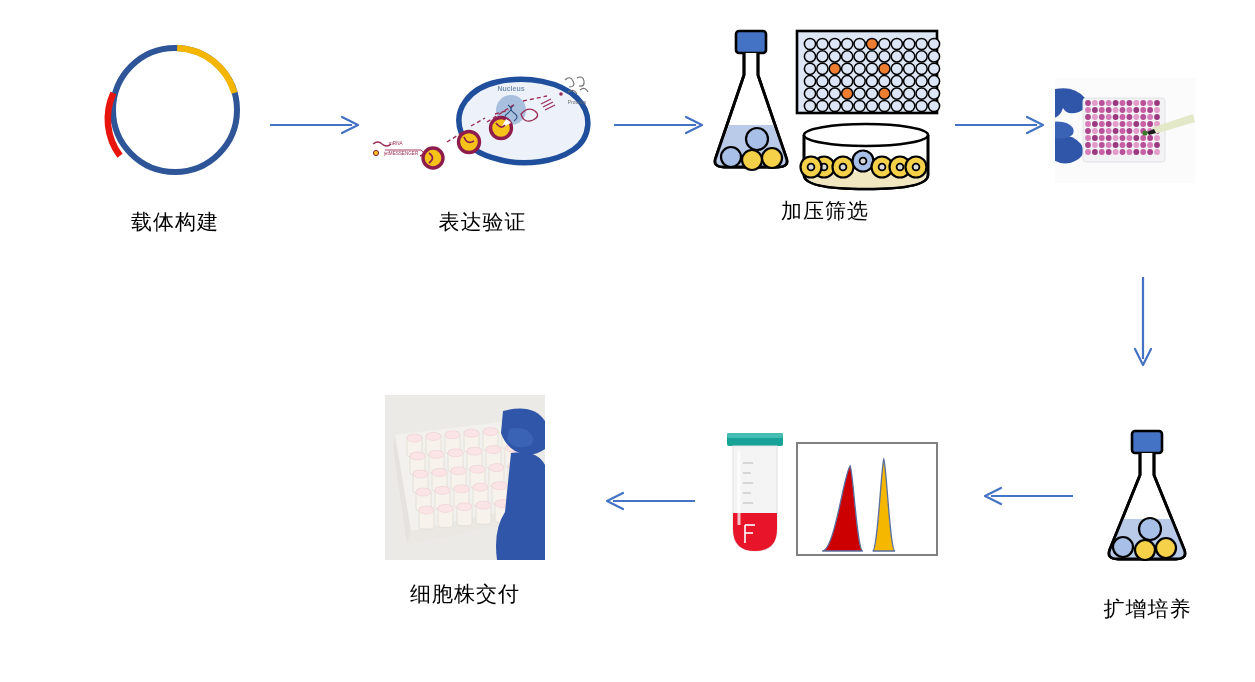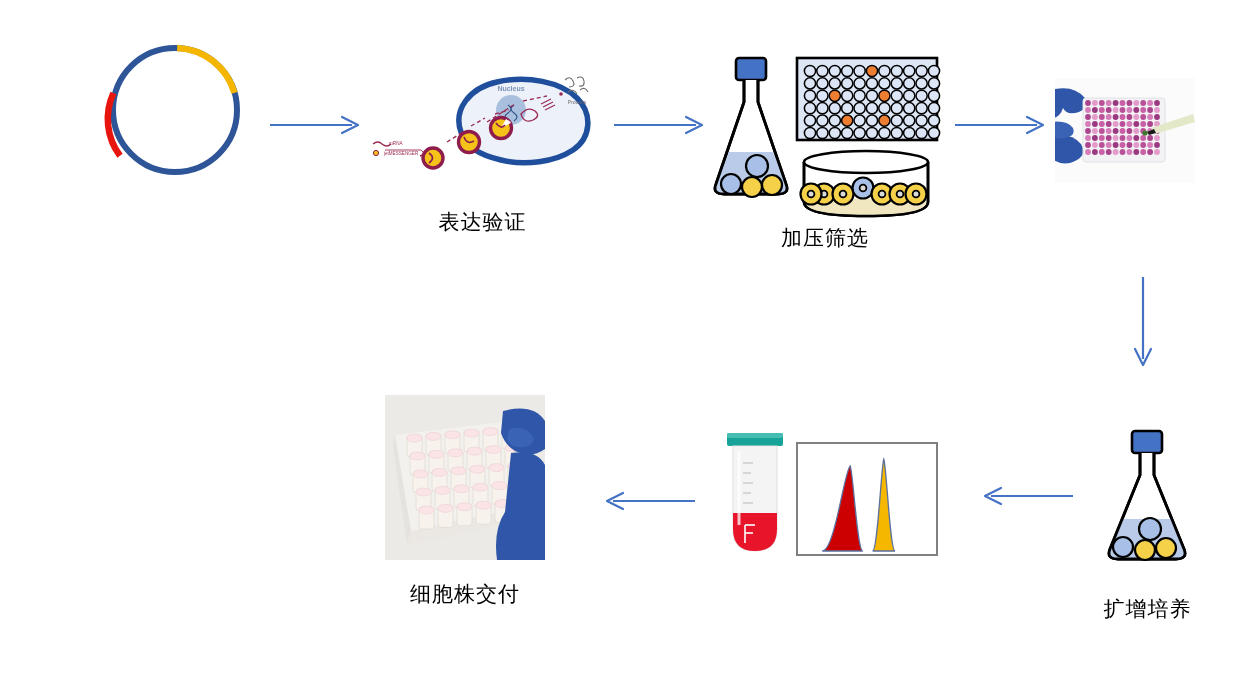--- a/index.html
+++ b/index.html
@@ -49,20 +49,21 @@
 <body>
 
 <div class="stage">
 
   <div class="node" style="left:60px; top:20px; width:230px; height:230px;">
     <svg class="node-art" width="230" height="180" viewBox="0 0 230 180">
       <circle cx="115" cy="90" r="62" fill="none" stroke="#2e5597" stroke-width="6"></circle>
       <path d="M 176.24 81.38 A 62 62 0 0 0 125.77 28.84" fill="none" stroke="#f5b600" stroke-width="6.5" stroke-linecap="butt" transform="rotate(-8 115 90)"></path>
       <path d="M 53.4 73.0 A 62 62 0 0 0 60.0 135.8" fill="none" stroke="#e8150f" stroke-width="6.5" stroke-linecap="butt"></path>
     </svg>
+    <div class="node-label" style="top:188px;">载体构建</div>
   </div>
 
   <svg class="arrow" style="left:268px; top:112px;" width="100" height="26" viewBox="0 0 100 26">
     <line x1="2" y1="13" x2="84" y2="13" stroke="#4472c4" stroke-width="2.2"></line>
     <path d="M 74 5 L 90 13 L 74 21" fill="none" stroke="#4472c4" stroke-width="2.2" stroke-linecap="round" stroke-linejoin="round"></path>
   </svg>
 
   <div class="node" style="left:365px; top:60px; width:235px; height:190px;">
     <svg class="node-art" width="235" height="130" viewBox="0 0 235 130">
 
@@ -114,21 +115,21 @@
       <text x="212" y="44" text-anchor="middle" font-family="'Liberation Sans',sans-serif" font-size="5" fill="#6d6d6d">Proteins</text>
     </svg>
     <div class="node-label" style="top:148px;">表达验证</div>
   </div>
 
   <svg class="arrow" style="left:612px; top:112px;" width="100" height="26" viewBox="0 0 100 26">
     <line x1="2" y1="13" x2="84" y2="13" stroke="#4472c4" stroke-width="2.2"></line>
     <path d="M 74 5 L 90 13 L 74 21" fill="none" stroke="#4472c4" stroke-width="2.2" stroke-linecap="round" stroke-linejoin="round"></path>
   </svg>
 
-  <div class="node" style="left:700px; top:44px; width:250px; height:220px;text-decoration:underline;">
+  <div class="node" style="left:700px; top:17px; width:250px; height:220px;text-decoration:underline;">
     <svg class="node-art" width="250" height="180" viewBox="0 0 250 180">
 
       <g>
         <rect x="36" y="14" width="30" height="22" rx="3" fill="#4472c4" stroke="#000" stroke-width="2.6"></rect>
         <path d="M 44 36 L 44 58 L 16 140 Q 12 150 24 150 L 78 150 Q 90 150 86 140 L 58 58 L 58 36" fill="#ffffff" stroke="#000" stroke-width="2.8" stroke-linejoin="round"></path>
         <path d="M 29 108 L 73 108 L 86 140 Q 90 150 78 150 L 24 150 Q 12 150 16 140 Z" fill="#b9cbe8" stroke="none"></path>
         <path d="M 44 36 L 44 58 L 16 140 Q 12 150 24 150 L 78 150 Q 90 150 86 140 L 58 58 L 58 36" fill="none" stroke="#000" stroke-width="2.8" stroke-linejoin="round"></path>
         <circle cx="57" cy="122" r="11" fill="#a8c0e8" stroke="#000" stroke-width="2.2"></circle>
         <circle cx="31" cy="140" r="10" fill="#a8c0e8" stroke="#000" stroke-width="2.2"></circle>
         <circle cx="52" cy="143" r="10" fill="#f5d049" stroke="#000" stroke-width="2.2"></circle>

